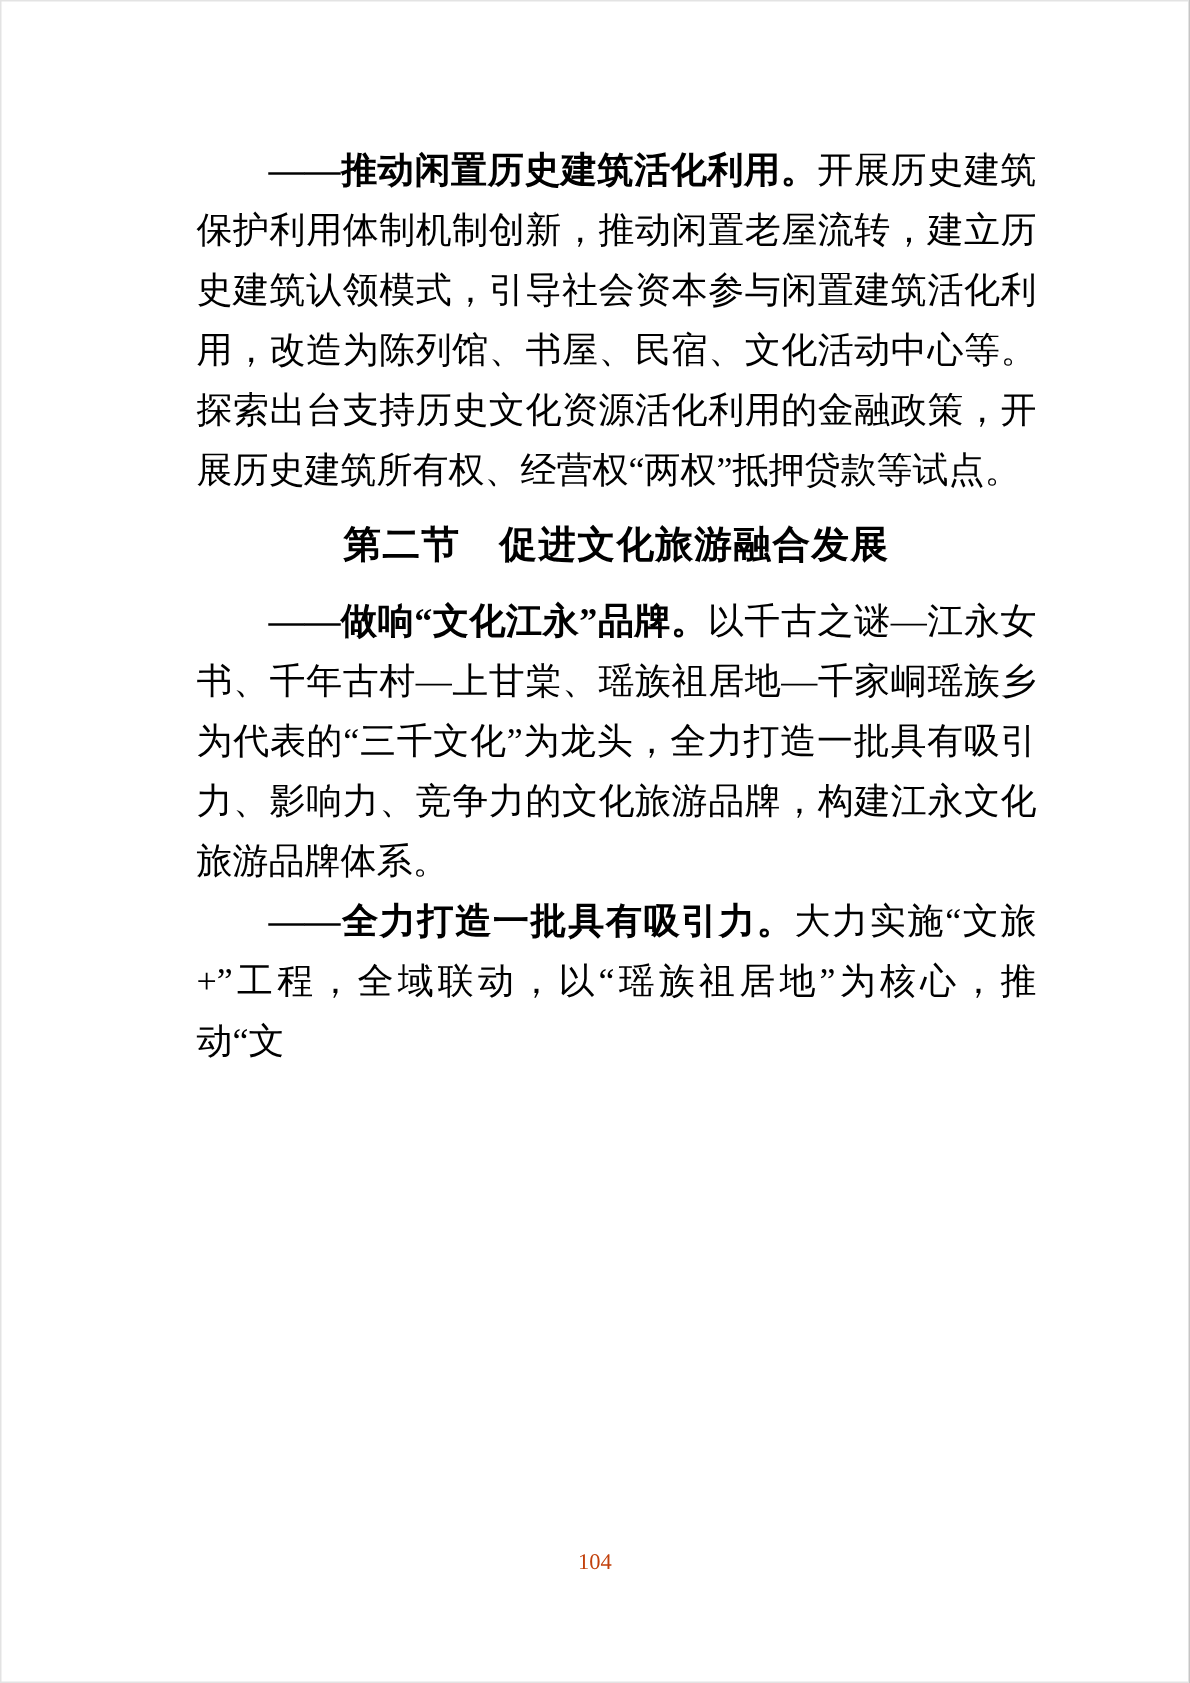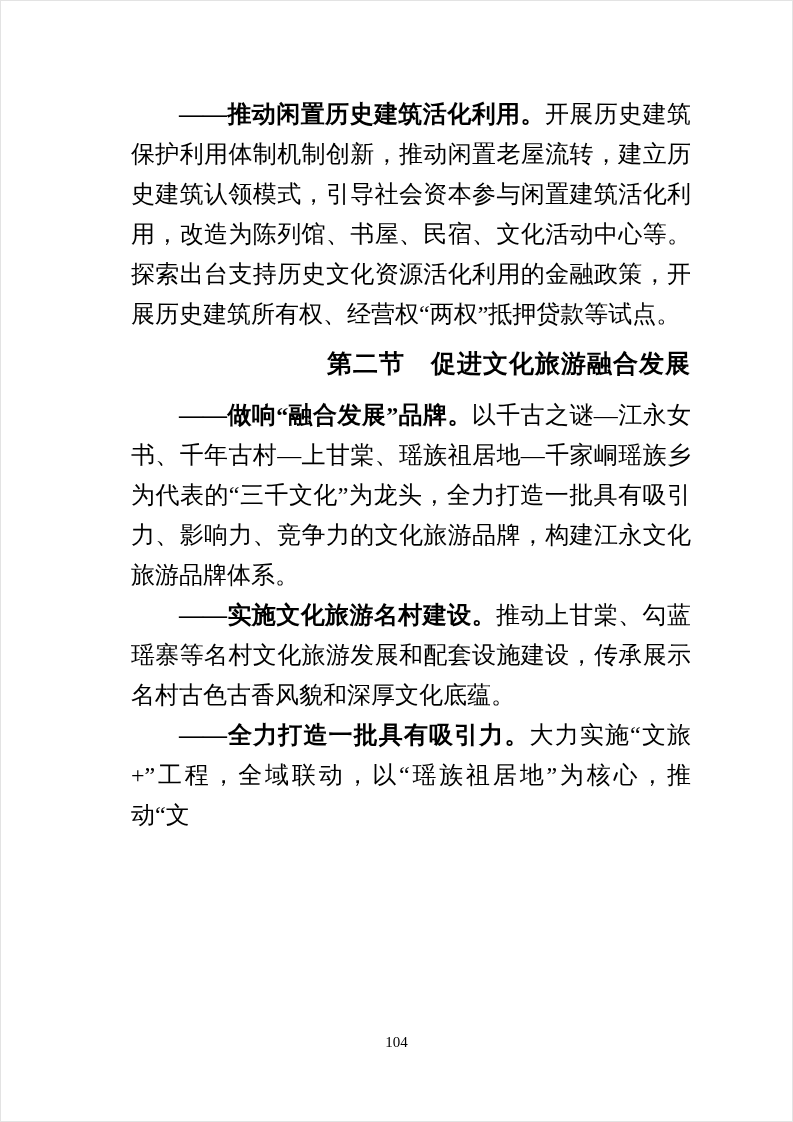--- a/index.html
+++ b/index.html
@@ -37,50 +37,49 @@
   }
   .para .lead {
     font-weight: bold;
   }
   .section-heading {
     margin: 9px 0 12px 0;
     font-family: "Liberation Sans", sans-serif;
     font-size: 25px;
     font-weight: bold;
     line-height: 40px;
-    text-align: right;
+    text-align: center;
     text-indent: 0;
     letter-spacing: 1px;
   }
   .page-number {
     position: absolute;
     left: 0;
     right: 0;
     top: 1031px;
     text-align: center;
     font-size: 15px;
     line-height: 20px;
     font-family: "Liberation Serif", serif;
-    color: #000000;
+    color: #c2410c;
   }
 </style>
 </head>
 <body>
 
 <div class="page">
   <div class="doc-body">
 
     <p class="para"><span class="lead">——推动闲置历史建筑活化利用。</span><span>开展历史建筑保护利用体制机制创新，推动闲置老屋流转，建立历史建筑认领模式，引导社会资本参与闲置建筑活化利用，改造为陈列馆、书屋、民宿、文化活动中心等。探索出台支持历史文化资源活化利用的金融政策，开展历史建筑所有权、经营权“两权”抵押贷款等试点。</span></p>
 
     <h2 class="section-heading">第二节　促进文化旅游融合发展</h2>
 
 
-    <p class="para"><span class="lead">——做响“融合发展”品牌。</span><span>以千古之谜—江永女书、千年古村—上甘棠、瑶族祖居地—千家峒瑶族乡为代表的“三千文化”为龙头，全力打造一批具有吸引力、影响力、竞争力的文化旅游品牌，构建江永文化旅游品牌体系。</span></p>
+    <p class="para"><span class="lead">——做响“文化江永”品牌。</span><span>以千古之谜—江永女书、千年古村—上甘棠、瑶族祖居地—千家峒瑶族乡为代表的“三千文化”为龙头，全力打造一批具有吸引力、影响力、竞争力的文化旅游品牌，构建江永文化旅游品牌体系。</span></p>
 
 
-    <p class="para"><span class="lead">——实施文化旅游名村建设。</span><span>推动上甘棠、勾蓝瑶寨等名村文化旅游发展和配套设施建设，传承展示名村古色古香风貌和深厚文化底蕴。</span></p>
 
     <p class="para"><span class="lead">——全力打造一批具有吸引力。</span><span>大力实施“文旅+”工程，全域联动，以“瑶族祖居地”为核心，推动“文</span></p>
 
   </div>
 
   <div class="page-number">104</div>
 </div>
 
 </body></html>

